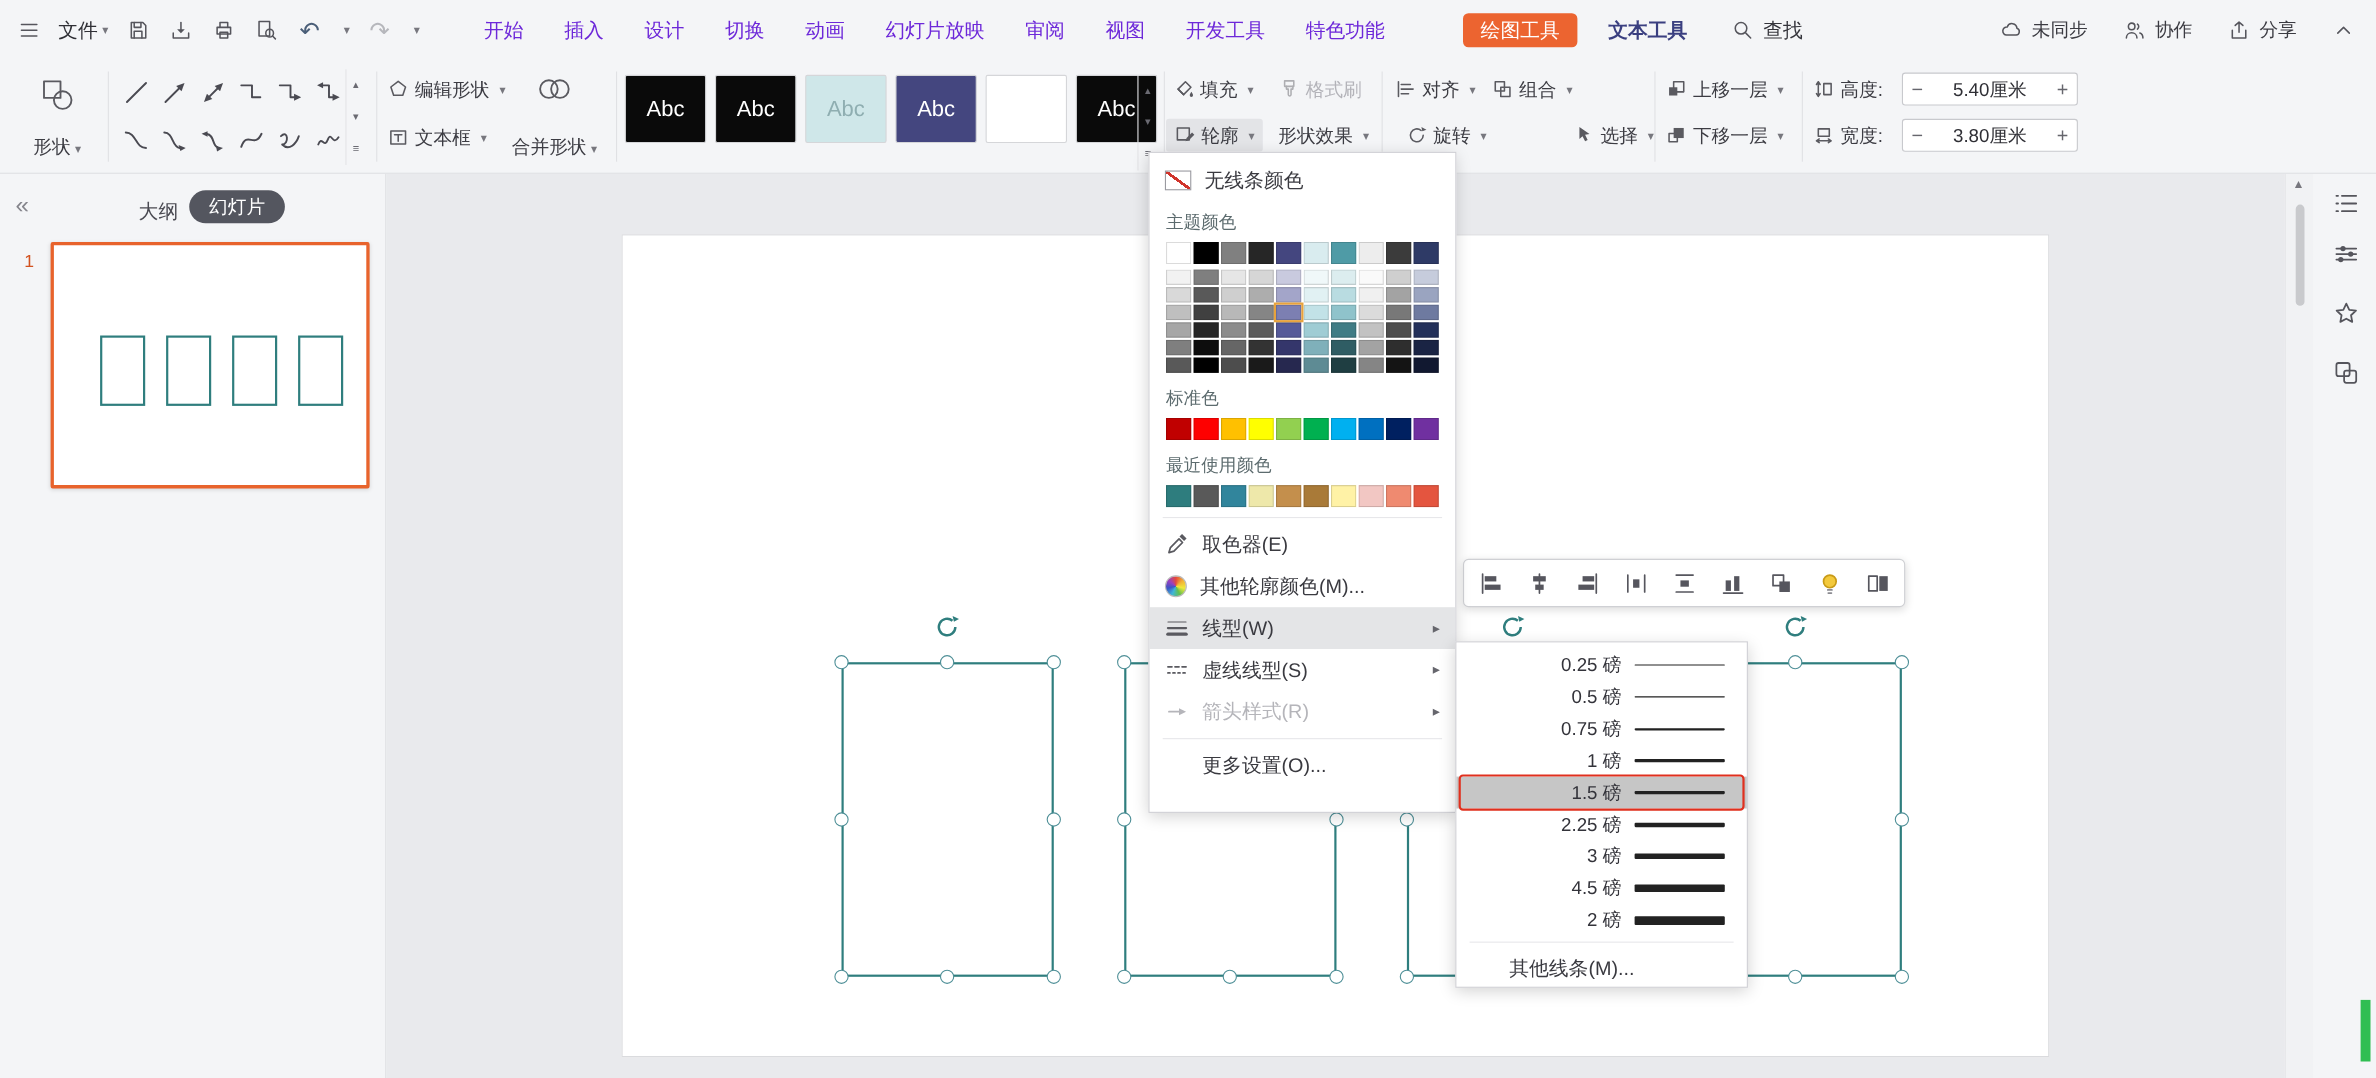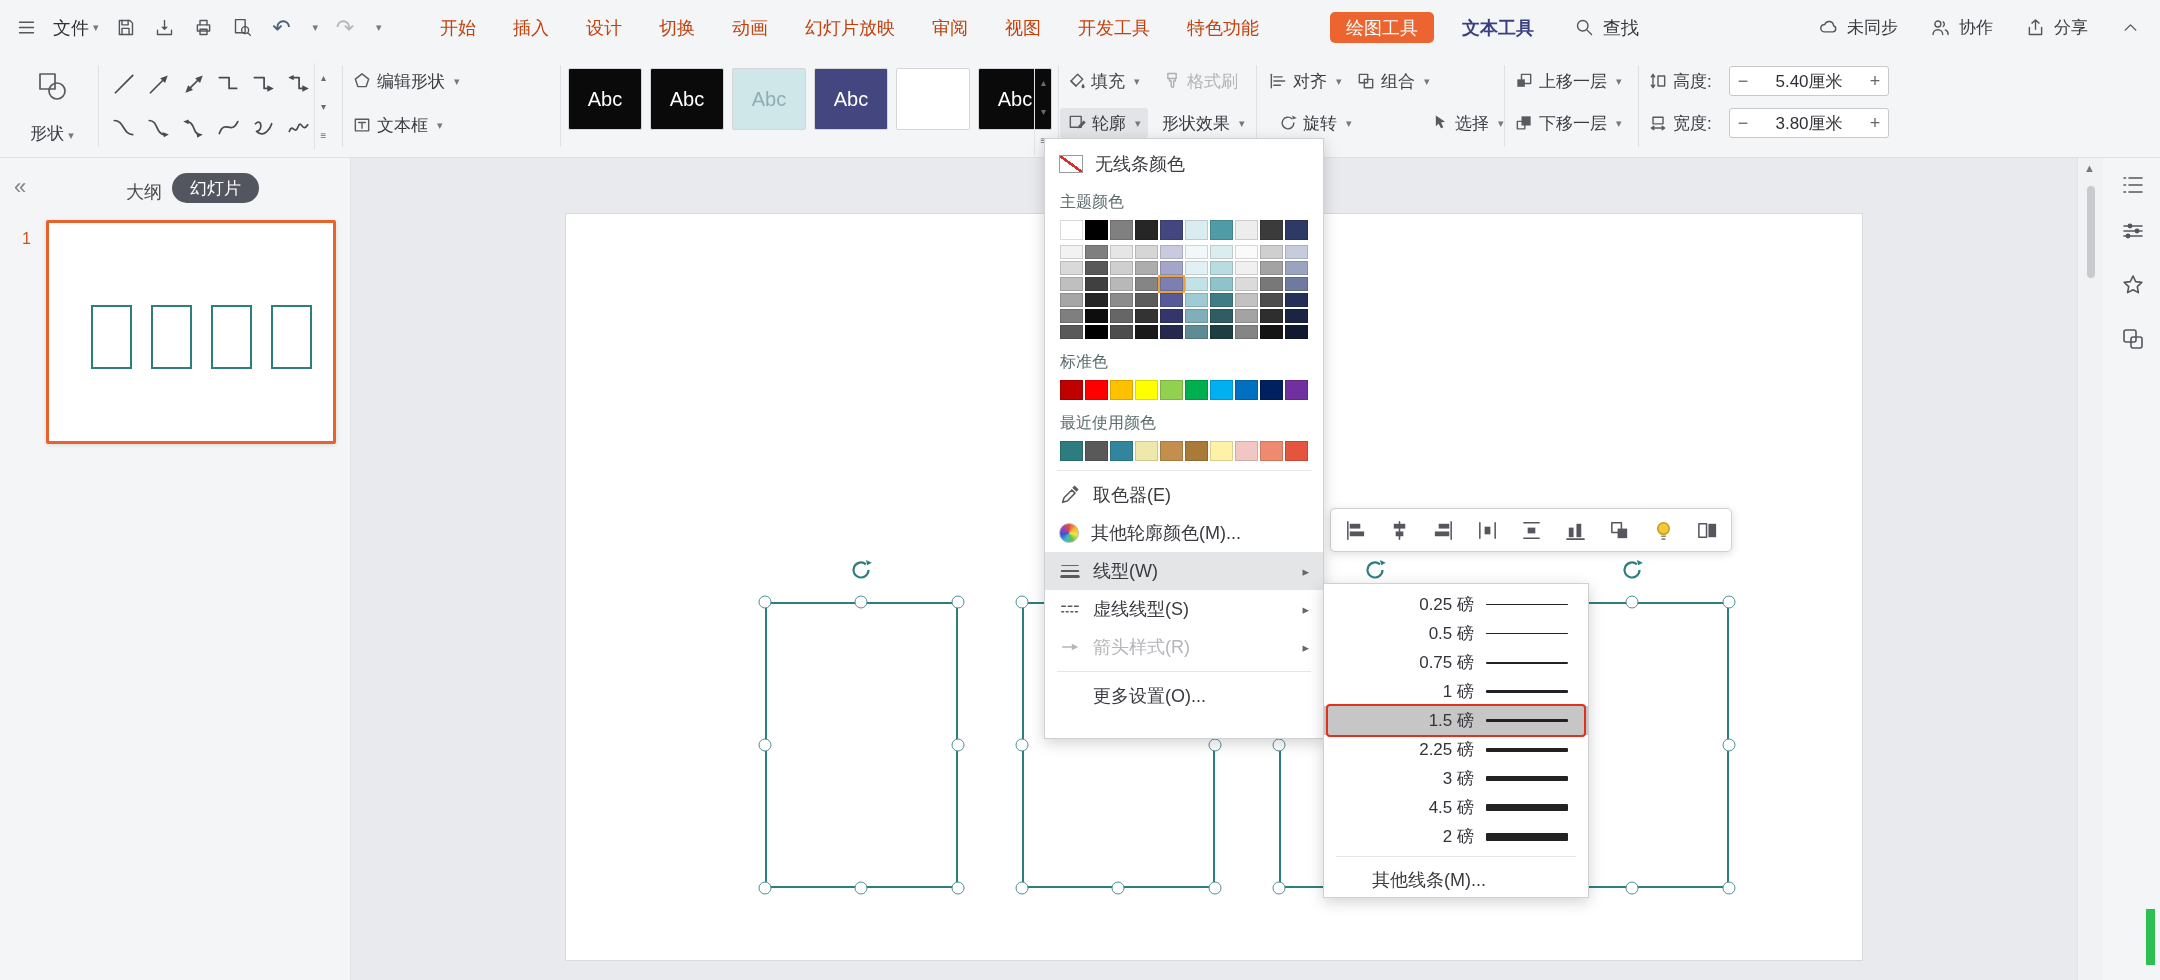--- a/index.html
+++ b/index.html
@@ -10,21 +10,21 @@
 .menubar{position:absolute;left:0;top:0;width:2160px;height:55px;background:#F4F5F7;z-index:6}
 .mb-left{position:absolute;left:14px;top:0;height:55px;display:flex;align-items:center;gap:15px}
 .mbico{width:24px;height:24px;display:inline-flex;align-items:center;justify-content:center;color:#55555C}
 .mbico svg{width:21px;height:21px;stroke:#55555C;fill:none;stroke-width:1.6;stroke-linecap:round;stroke-linejoin:round}
 .mbico svg .f{fill:#55555C;stroke:none}
 .uglyph{font-size:22px;color:#4A5E78}
 .uglyph.gray{color:#B6B7BC}
 .mfile{font-size:18px;color:#2F2F35;display:inline-flex;align-items:center}
 .car{font-size:11px;color:#77777E;margin-left:4px}
 .mb-tabs{position:absolute;left:440px;top:0;height:55px;display:flex;align-items:center;gap:37px}
-.mtab{font-size:18px;color:#c2410c;white-space:nowrap}
+.mtab{font-size:18px;color:#6d28d9;white-space:nowrap}
 .pill-draw{position:absolute;left:1330px;top:12px;height:31px;padding:0 16px;background:#EC6430;color:#fff;font-size:18px;border-radius:5px;display:flex;align-items:center}
 .pill-text{position:absolute;left:1452px;top:12px;height:31px;padding:0 10px;color:#3A3F80;font-size:18px;font-weight:bold;display:flex;align-items:center}
 .mb-find{position:absolute;left:1572px;top:0;height:55px;display:flex;align-items:center;gap:7px;font-size:18px;color:#34343B}
 .mb-right{position:absolute;right:18px;top:0;height:55px;display:flex;align-items:center;gap:30px;font-size:17px;color:#3B3B42}
 .mb-item{display:flex;align-items:center;gap:7px}
 
 .ribbon{position:absolute;left:0;top:55px;width:2160px;height:103px;background:#F4F5F7;border-bottom:1px solid #DFE0E3;z-index:5}
 .rsep{position:absolute;top:10px;width:1px;height:82px;background:#E0E1E4}
 .rlabel{font-size:17px;color:#3C3C43;white-space:nowrap}
 .gray .rlabel{color:#B3B3B9}
@@ -320,20 +320,29 @@
     <div class="rrow" style="left:352px;top:55px">
       <span class="ico i20">
           <svg viewBox="0 0 24 24">
             <rect x="4" y="5" width="16" height="14"></rect>
             <path d="M8 9h8M12 9v7"></path>
           </svg>
         </span>
       <span class="rlabel">文本框</span>
         <span class="car">▾</span>
     </div>
+    <div class="rbig" style="left:452px;width:104px">
+      <span class="ico">
+          <svg viewBox="0 0 40 24" style="width:40px;height:24px">
+            <circle cx="15" cy="12" r="8"></circle>
+            <circle cx="25" cy="12" r="8"></circle>
+          </svg>
+        </span>
+      <span class="rlabel"><span>合并形状</span><span class="car">▾</span></span>
+    </div>
     <div class="rsep" style="left:560px"></div>
     <div class="sgal" style="left:568px">
         <div class="sg-cell" style="background: rgb(10, 10, 10); color: rgb(255, 255, 255);">Abc</div>
         <div class="sg-cell" style="background: rgb(10, 10, 10); color: rgb(255, 255, 255);">Abc</div>
         <div class="sg-cell" style="background: rgb(207, 231, 233); color: rgb(143, 174, 177);">Abc</div>
         <div class="sg-cell" style="background: rgb(68, 70, 127); color: rgb(255, 255, 255);">Abc</div>
         <div class="sg-cell" style="background: rgb(255, 255, 255); color: rgb(51, 51, 51);"></div>
         <div class="sg-cell" style="background: rgb(10, 10, 10); color: rgb(255, 255, 255);">Abc</div>
       </div>
     <div class="gal-scroll" style="left:1034px;top:13px">

